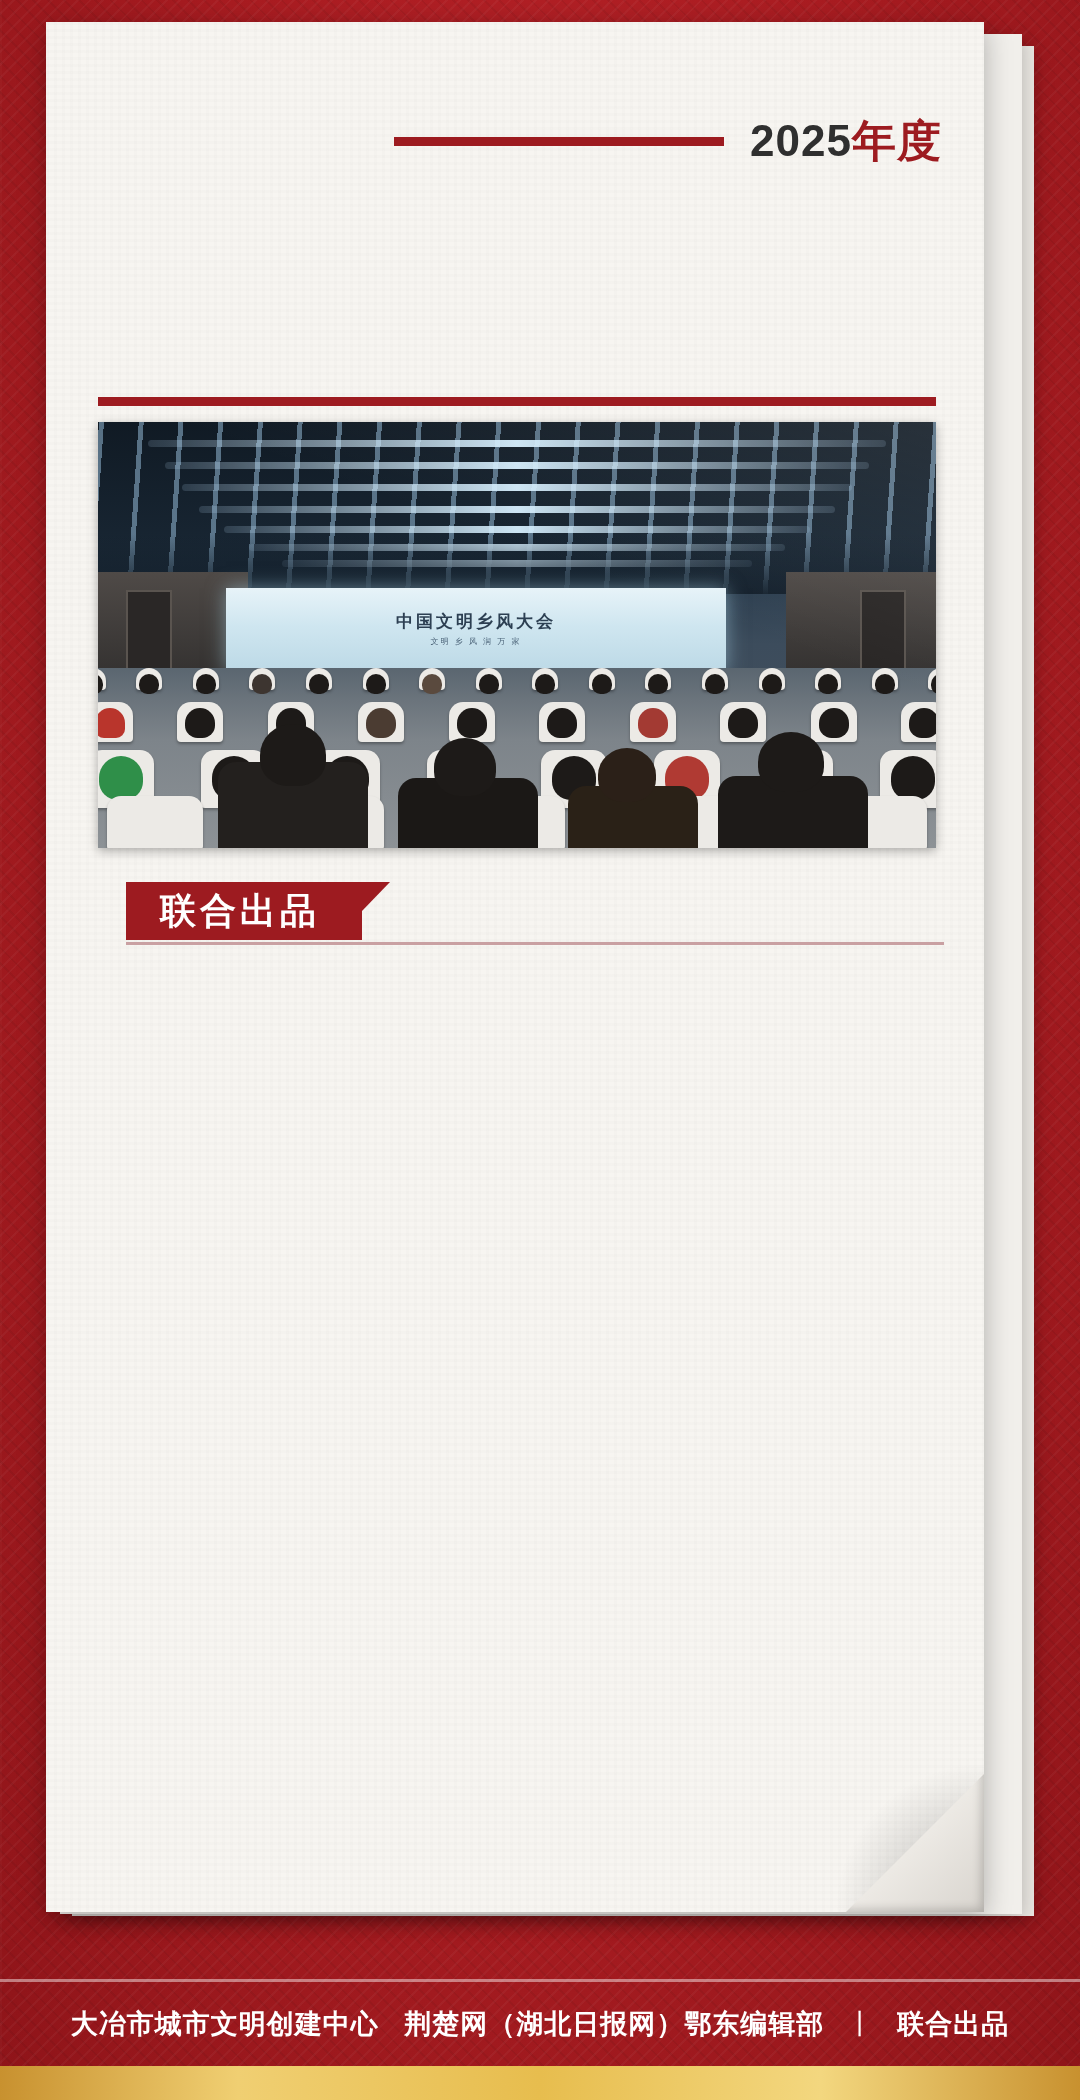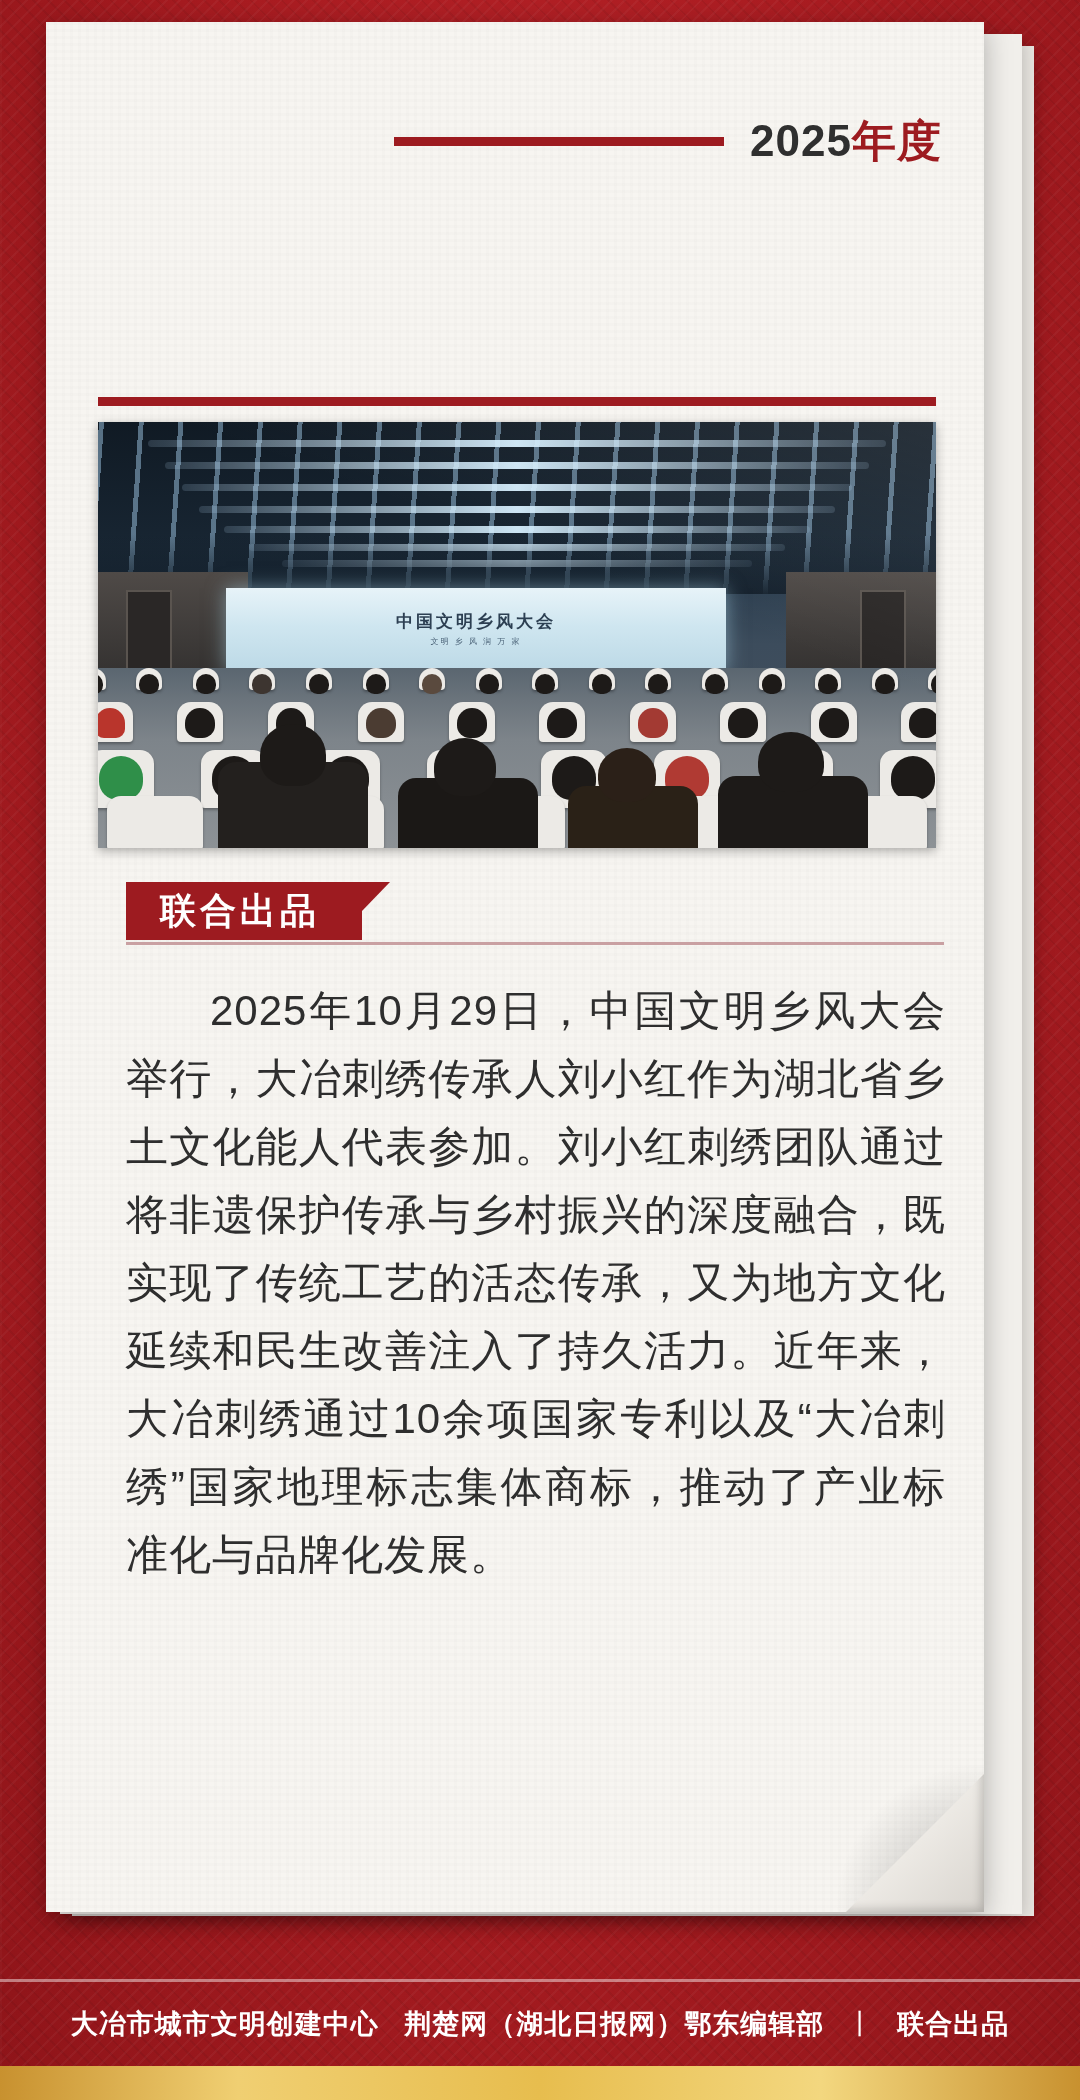--- a/index.html
+++ b/index.html
@@ -524,21 +524,20 @@
 
         <div class="photo-gloss"></div>
       </div>
     </div>
 
     <div class="tag">
       <span>联合出品</span>
     </div>
     <div class="tag-rule"></div>
 
-    <div class="body-text">2025年10月29日，中国文明乡风大会举行，大冶刺绣传承人刘小红作为湖北省乡土文化能人代表参加。刘小红刺绣团队通过将非遗保护传承与乡村振兴的深度融合，既实现了传统工艺的活态传承，又为地方文化延续和民生改善注入了持久活力。近年来，大冶刺绣通过10余项国家专利以及“大冶刺绣”国家地理标志集体商标，推动了产业标准化与品牌化发展。</div>
 
     <div class="fold-shadow"></div>
     <div class="fold"></div>
   </div>
 
   <div class="footer-rule"></div>
   <div class="footer">
     <span>大冶市城市文明创建中心</span>
     <span>&nbsp;</span>
     <span>荆楚网（湖北日报网）鄂东编辑部</span>

